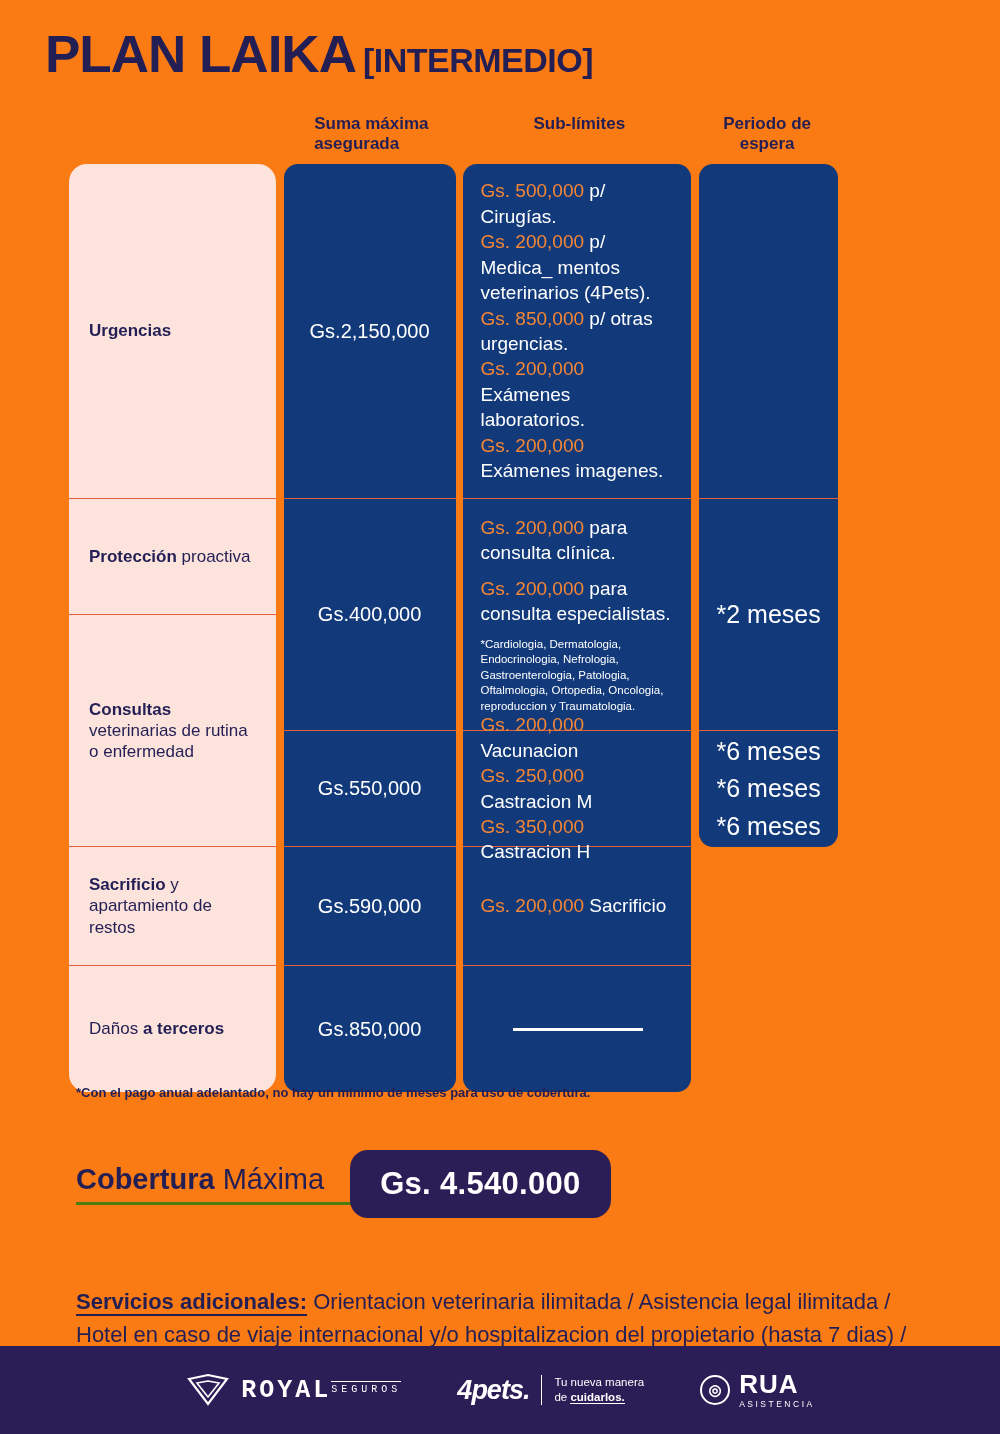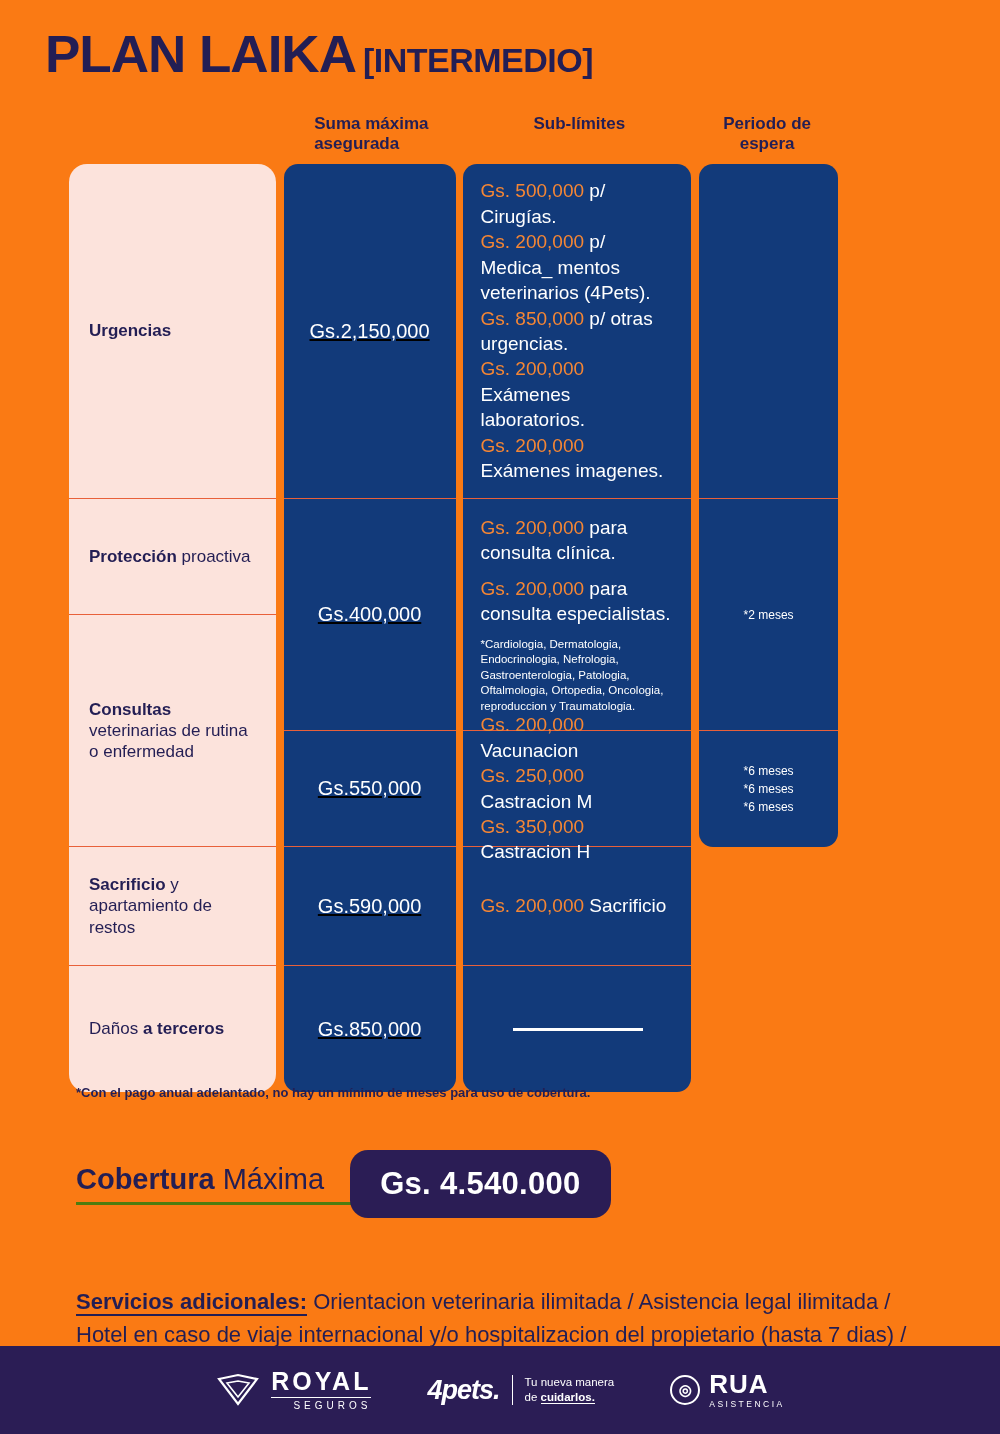--- a/index.html
+++ b/index.html
@@ -46,21 +46,20 @@
     border-bottom: 1.5px solid #E8603A;
     position: relative;
   }
   .cl-cell:last-child { border-bottom: none; }
   .cl-cell b { font-weight: bold; }
 
   
   .col-sum {
     width: 218px; margin-left: 8px; background: #123A7A; border-radius: 14px;
     overflow: hidden;
-    text-decoration: underline;
   }
   .cs-cell {
     display: flex; align-items: center; justify-content: center;
     color: #ffffff; font-size: 20px;
     border-bottom: 1.5px solid #E8603A;
   }
   .cs-cell:last-child { border-bottom: none; }
 
   
   .col-sub {
@@ -78,21 +77,21 @@
   .fineprint { font-size: 11.5px; line-height: 1.35; margin-top: 10px; color:#ffffff; }
   .dash { width: 130px; height: 3px; background: #ffffff; margin: 0 auto; }
 
   
   .col-esp {
     width: 176px; margin-left: 8px; background: #123A7A; border-radius: 14px;
     overflow: hidden;
   }
   .ce-cell {
     display: flex; flex-direction: column; align-items: center; justify-content: center;
-    color: #ffffff; font-size: 12px; line-height: 1.5;
+    color: #ffffff; font-size: 25px; line-height: 1.5;
     border-bottom: 1.5px solid #E8603A;
   }
   .ce-cell:last-child { border-bottom: none; }
   .ce-empty { border-bottom: none; }
 
   
   .footnote {
     position: absolute; left: 76px; top: 1085px; width: 560px;
     color: #231E54; font-weight: bold; font-size: 13px; line-height: 1.3;
   }
@@ -117,21 +116,21 @@
   }
   .servicios b { font-weight: bold; border-bottom: 2px solid #231E54; }
 
   
   .footer {
     position: absolute; left: 0; bottom: 0; width: 1000px; height: 88px;
     background: #2B1D55; display: flex; align-items: center; justify-content: center; gap: 56px;
   }
   .logo { display: flex; align-items: center; color: #ffffff; }
   .logo-royal { display: flex; align-items: center; gap: 10px; }
-  .royal-text { display: flex; flex-direction: column; line-height: 1; }
+  .royal-text { display: flex; flex-direction: row; line-height: 1; font-family: Liberation Mono, monospace; }
   .royal-name { font-size: 25px; font-weight: bold; letter-spacing: 3px; }
   .royal-sub { font-size: 10px; letter-spacing: 4px; text-align: right; margin-top: 3px; border-top: 1.5px solid #fff; padding-top: 3px; }
   .logo-4pets { display: flex; align-items: center; gap: 12px; }
   .pets-mark { font-size: 27px; font-weight: bold; font-style: italic; letter-spacing: -1px; }
   .pets-slogan { font-size: 11.5px; line-height: 1.3; border-left: 1.5px solid #fff; padding-left: 12px; }
   .pets-slogan b { border-bottom: 1.5px solid #fff; }
   .logo-rua { display: flex; align-items: center; gap: 9px; }
   .rua-circle {
     width: 30px; height: 30px; border-radius: 50%; border: 2.5px solid #fff;
     display: flex; align-items: center; justify-content: center; font-size: 15px; font-weight: bold;

